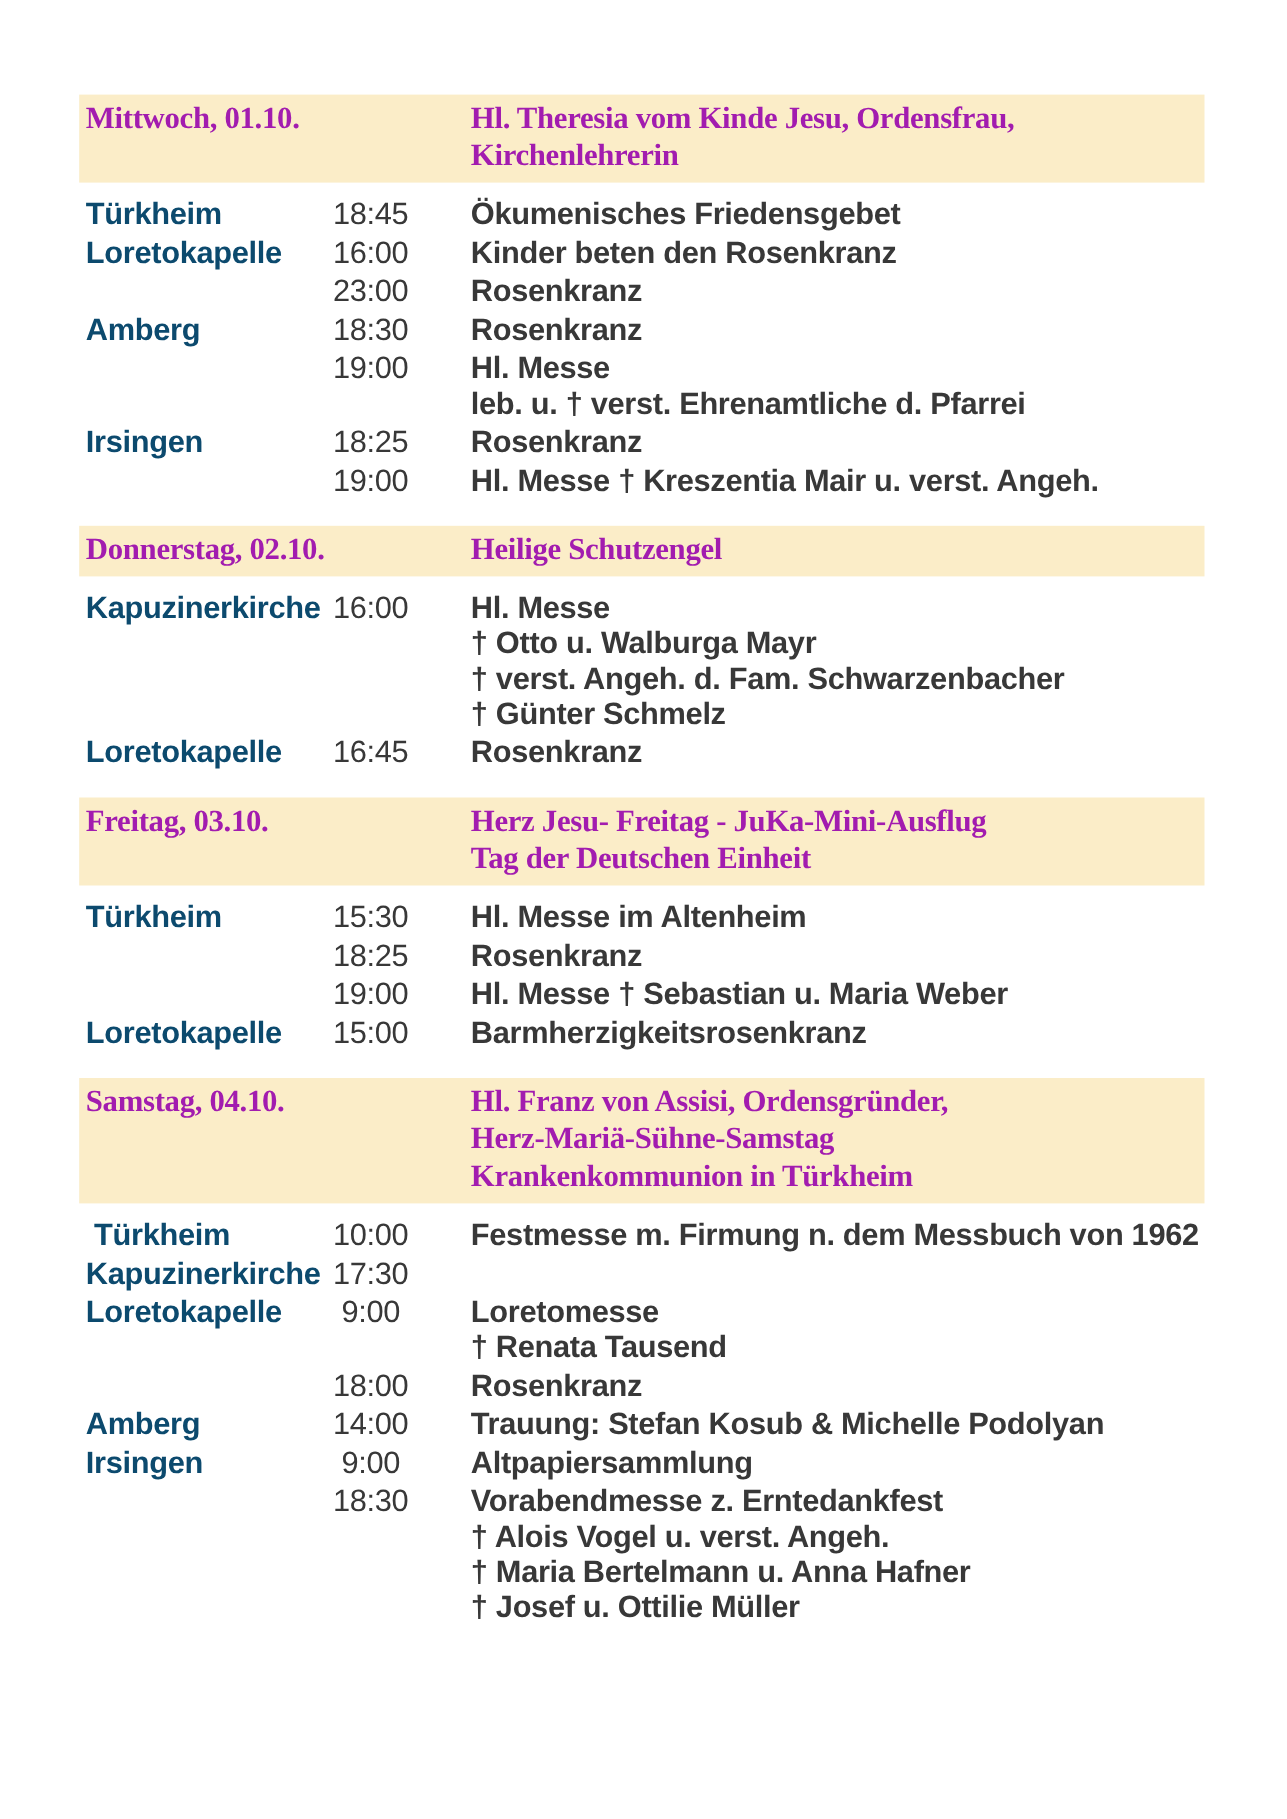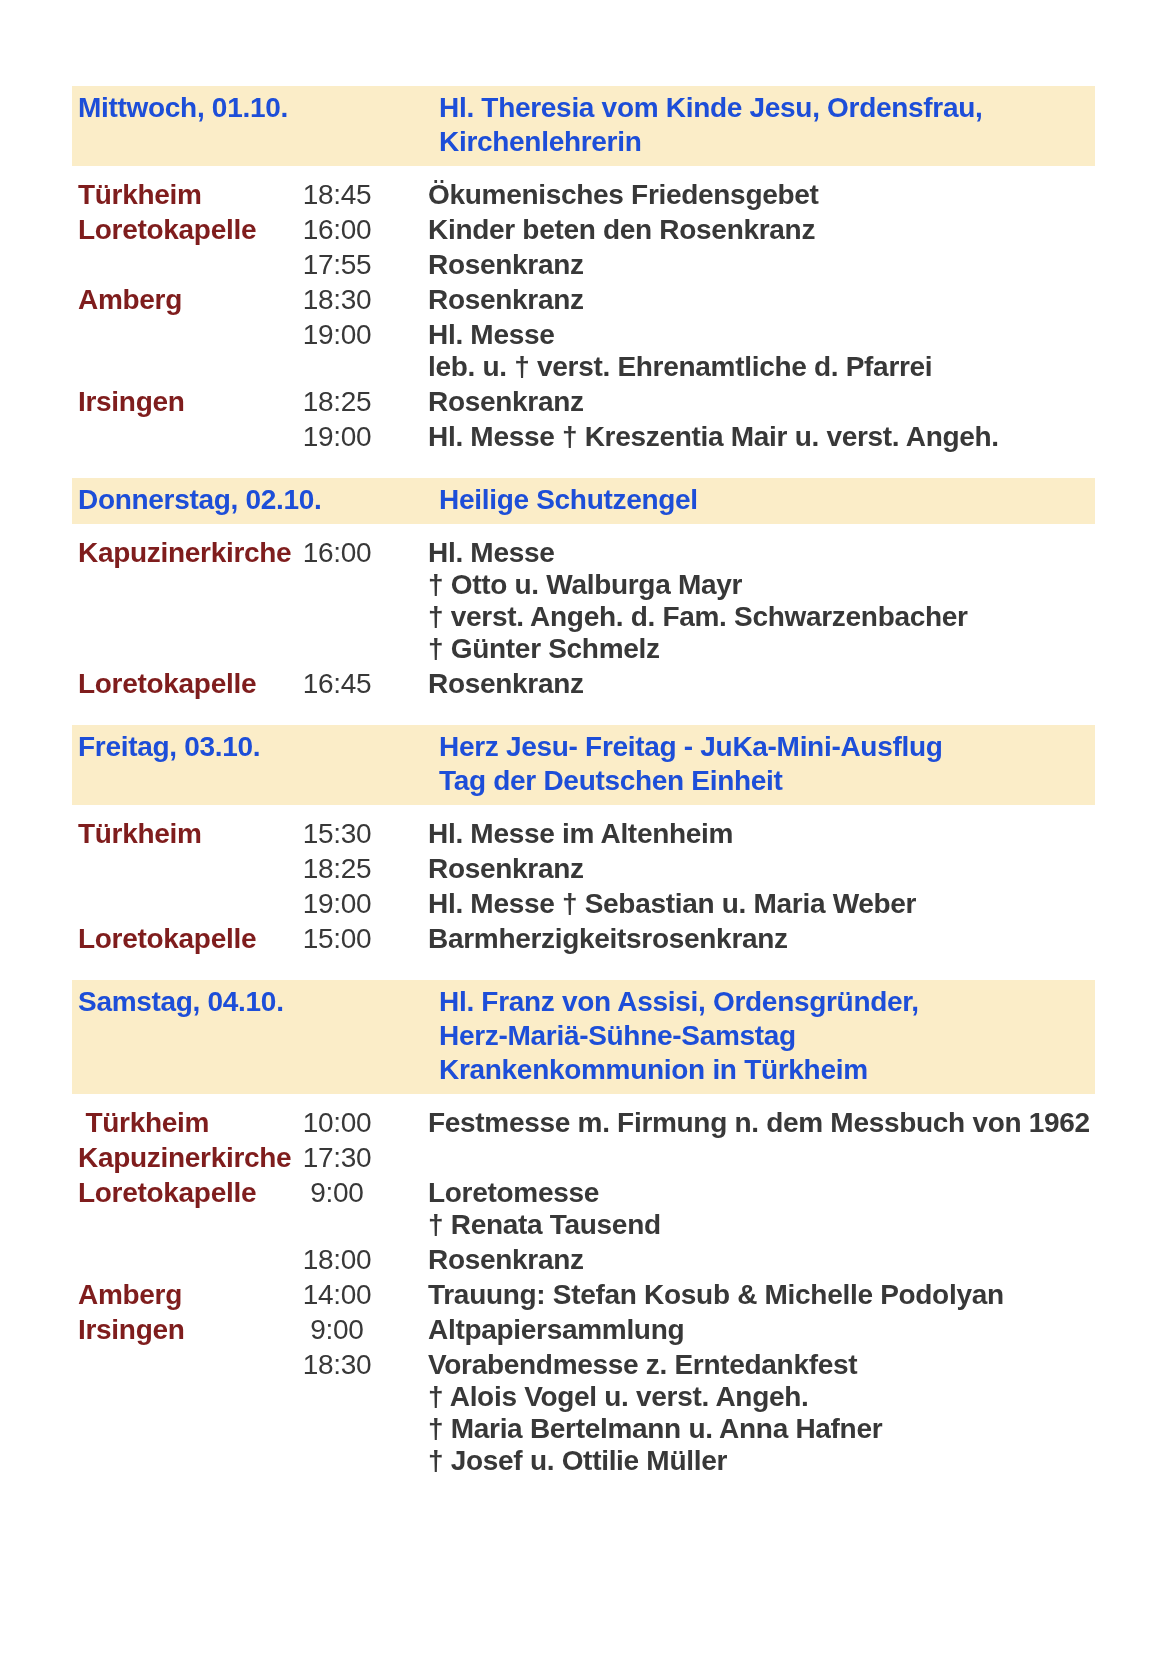--- a/index.html
+++ b/index.html
@@ -19,37 +19,38 @@
   }
   .section { margin: 0; }
   .bar {
     display: grid;
     grid-template-columns: 350px 1fr;
     background: var(--bar-bg, #FBEDC8);
     margin: 25px 0 13px -6px;
     padding: 5px 8px 7px 6px;
     line-height: 34px;
     font-weight: bold;
-    color: #1d4ed8;
+    color: #a21caf;
+    font-family: Liberation Serif, serif;
   }
   .section:first-child .bar { margin-top: 0; }
   .bar-date { white-space: pre; }
-  .bar-title { white-space: pre-line; margin-left: 11px; }
+  .bar-title { white-space: pre-line; }
   .rows { margin: 0; }
   .row {
     display: grid;
     grid-template-columns: 224px 84px 1fr;
     line-height: 32px;
     margin-top: 3px;
   }
   .row.continuation { margin-top: 0; }
   .row.gap { margin-top: 0; }
   .cell-location {
     font-weight: bold;
-    color: #7f1d1d;
+    color: #0c4a6e;
     white-space: pre;
   }
   .cell-time {
     text-align: center;
     padding-right: 14px;
     white-space: pre;
   }
   .cell-text {
     padding-left: 42px;
     white-space: pre;
@@ -74,21 +75,21 @@
   </div>
 
   <div class="row">
     <div class="cell-location">Loretokapelle</div>
     <div class="cell-time">16:00</div>
     <div class="cell-text">Kinder beten den Rosenkranz</div>
   </div>
 
   <div class="row">
     <div class="cell-location"></div>
-    <div class="cell-time">17:55</div>
+    <div class="cell-time">23:00</div>
     <div class="cell-text">Rosenkranz</div>
   </div>
 
   <div class="row">
     <div class="cell-location">Amberg</div>
     <div class="cell-time">18:30</div>
     <div class="cell-text">Rosenkranz</div>
   </div>
 
   <div class="row">

